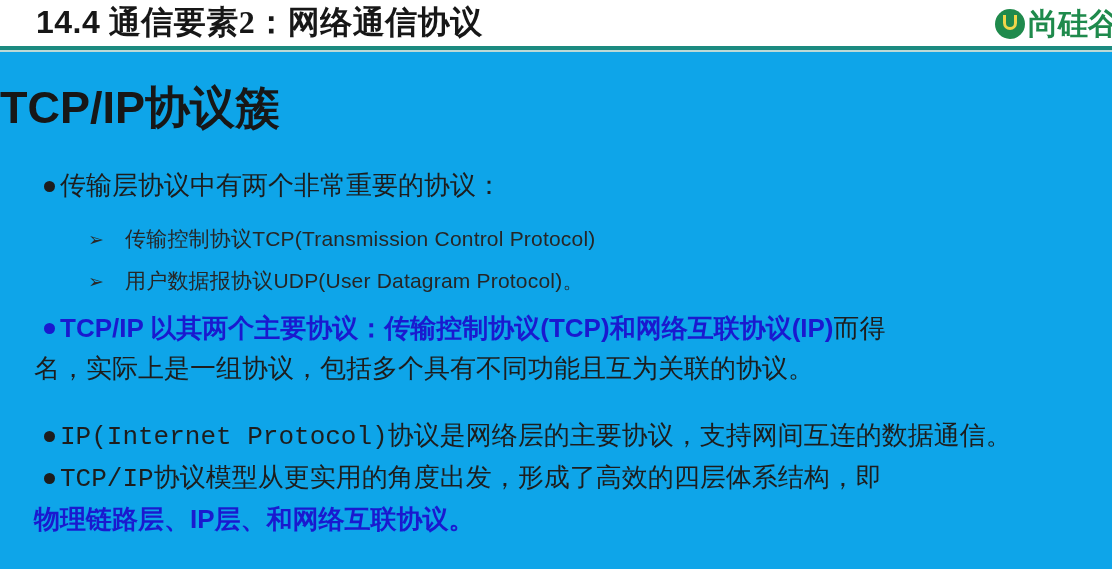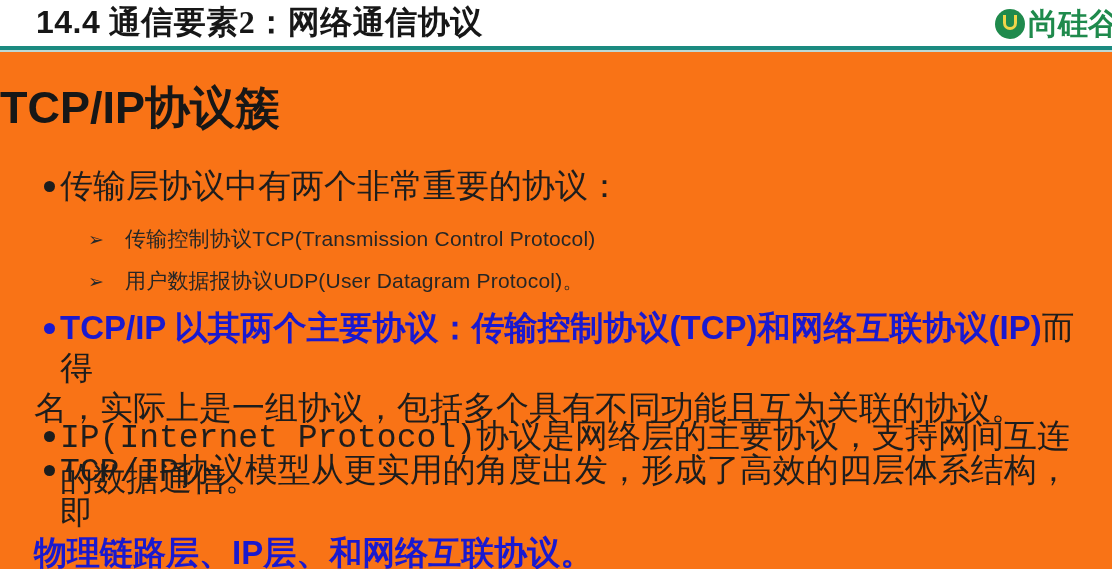--- a/index.html
+++ b/index.html
@@ -11,21 +11,21 @@
     width: 1112px;
     height: 569px;
     overflow: hidden;
     font-family: "Liberation Sans", "DejaVu Sans", sans-serif;
     color: #1a1a1a;
   }
   .slide {
     position: relative;
     width: 1112px;
     height: 569px;
-    background: #f97316;
+    background: #0ea5e9;
   }
 
   
   .header {
     position: absolute;
     left: 0; top: 0;
     width: 1112px;
     height: 48px;
     background: #ffffff;
   }
@@ -120,21 +120,21 @@
   .body-area {
     position: absolute;
     left: 0;
     top: 158px;
     width: 1112px;
   }
 
   .bullet {
     position: relative;
     padding-left: 34px;
-    font-size: 33px;
+    font-size: 26px;
     line-height: 40px;
     color: #1d1d1d;
     font-family: "Liberation Serif", "DejaVu Serif", serif;
   }
   .bullet .dot {
     position: absolute;
     left: 44px;
     top: 15px;
     width: 11px;
     height: 11px;
@@ -145,21 +145,21 @@
     background: #1a19cf;
   }
   .bullet .txt {
     display: block;
     margin-left: 26px;
   }
 
   .b1 { position: absolute; left: 0; top: 8px; width: 1060px; }
   .b2 { position: absolute; left: 0; top: 150px; width: 1060px; }
   .b3 { position: absolute; left: 0; top: 258px; width: 1060px; }
-  .b4 { position: absolute; left: 0; top: 292px; width: 1060px; }
+  .b4 { position: absolute; left: 0; top: 300px; width: 1060px; }
 
   .sub-bullet {
     position: absolute;
     left: 0;
     width: 980px;
     font-size: 21px;
     line-height: 30px;
     color: #262626;
     font-family: "Liberation Serif", "DejaVu Serif", serif;
   }

